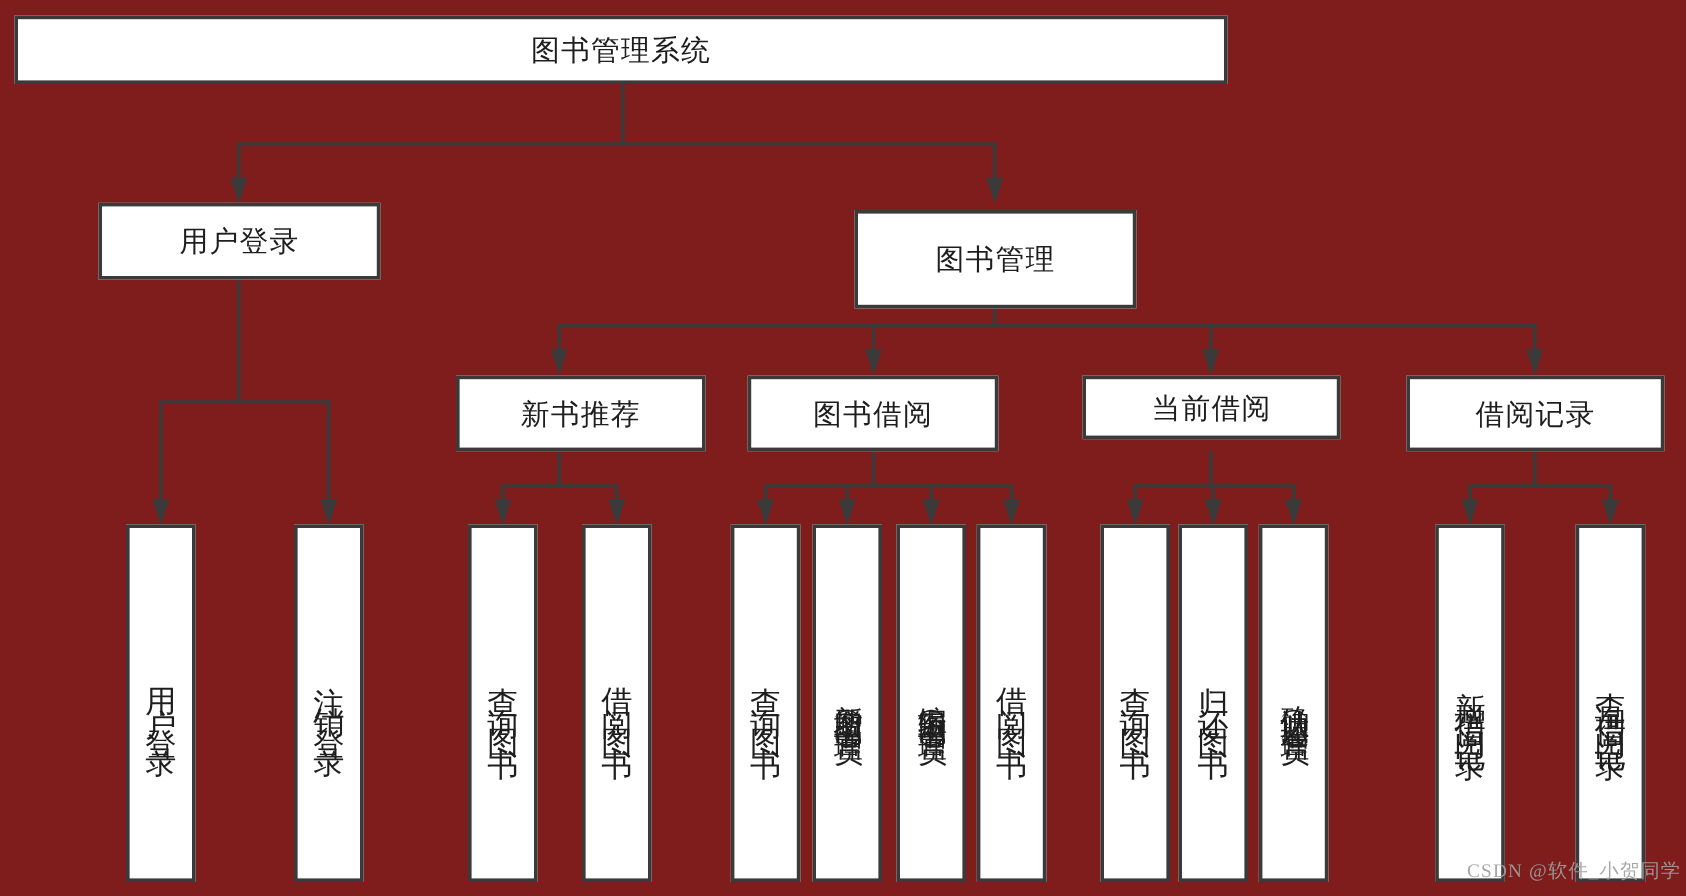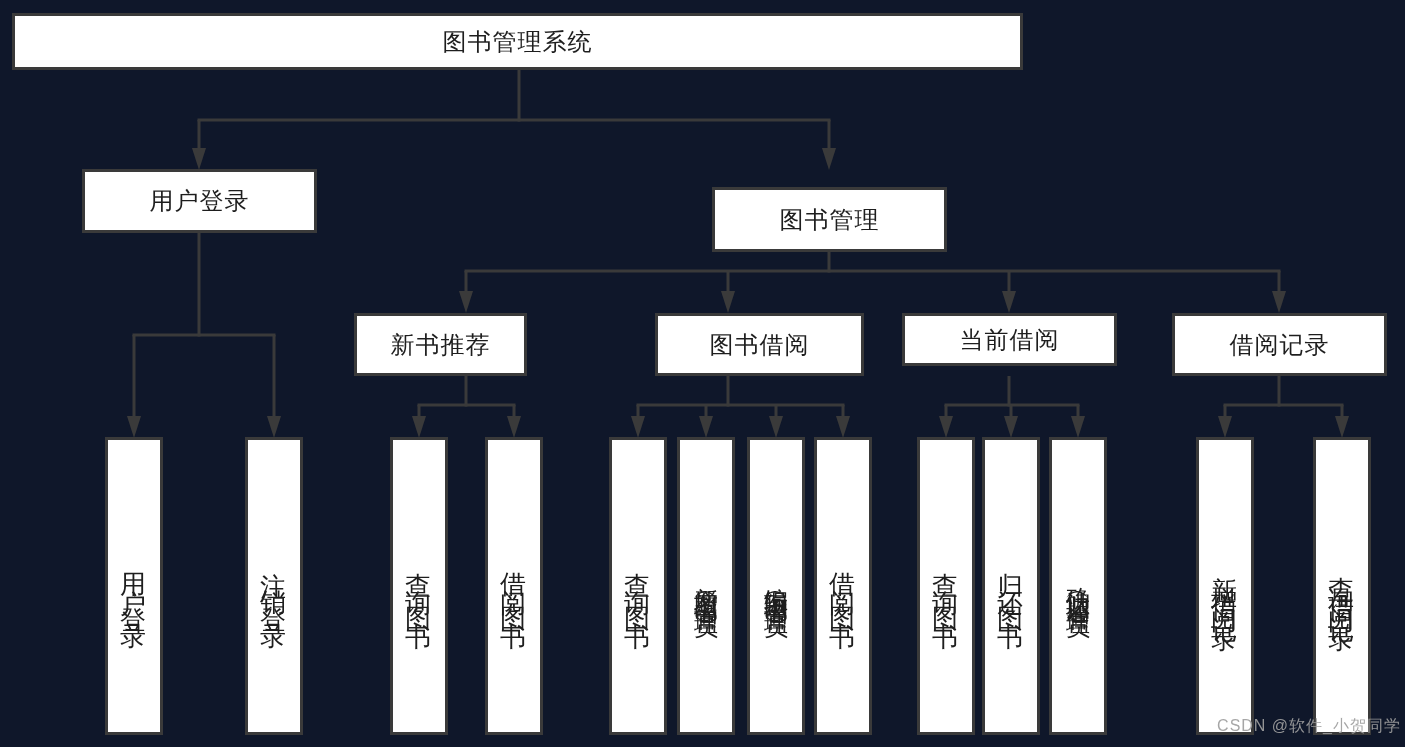--- a/index.html
+++ b/index.html
@@ -1,39 +1,39 @@
 <!DOCTYPE html>
 <html><head>
 <meta charset="utf-8">
 <style>
   html,body{margin:0;padding:0;background:#ffffff;}
   .canvas{
-    position:relative;width:1405px;height:747px;background:#0f172a;overflow:hidden;
-    font-family:Liberation Sans, sans-serif;color:#1e1e1e;
+    position:relative;width:1405px;height:747px;background:#7f1d1d;overflow:hidden;
+    font-family:Liberation Serif, serif;color:#1e1e1e;
   }
   svg.connectors{position:absolute;left:0;top:0;z-index:1;}
   .node{
     position:absolute;box-sizing:border-box;background:#ffffff;border:3px solid #3a3a3a;
     display:flex;align-items:center;justify-content:center;text-align:center;
     z-index:2;white-space:nowrap;
   }
   .h{font-size:24px;letter-spacing:1px;}
   .leaf{
     writing-mode:vertical-rl;text-orientation:mixed;
     font-size:26px;top:437px;width:58px;height:298px;
   }
   .ls4{letter-spacing:17px;}
   .ls6{letter-spacing:10px;}
   .ls9{font-size:24px;letter-spacing:4px;}
   
   #n-root{left:12px;top:13px;width:1011px;height:57px;}
   #n-user-login{left:82px;top:169px;width:235px;height:64px;}
-  #n-book-mgmt{left:712px;top:187px;width:235px;height:65px;}
-  #n-new-book{left:354px;top:313px;width:173px;height:63px;}
-  #n-book-borrow{left:623px;top:313px;width:209px;height:63px;margin-left:32px;}
+  #n-book-mgmt{left:712px;top:175px;width:235px;height:82px;}
+  #n-new-book{left:380px;top:313px;width:208px;height:63px;}
+  #n-book-borrow{left:623px;top:313px;width:209px;height:63px;}
   #n-current-borrow{left:902px;top:313px;width:215px;height:53px;}
   #n-borrow-records{left:1172px;top:313px;width:215px;height:63px;}
   #l-a1{left:105px;} #l-a2{left:245px;}
   #l-b1{left:390px;} #l-b2{left:485px;}
   #l-c1{left:609px;} #l-c2{left:677px;} #l-c3{left:747px;} #l-c4{left:814px;}
   #l-d1{left:917px;} #l-d2{left:982px;} #l-d3{left:1049px;}
   #l-e1{left:1196px;} #l-e2{left:1313px;}
   .watermark{
     position:absolute;right:4px;top:716px;z-index:3;
     font-size:16px;letter-spacing:1px;color:rgba(158,158,158,0.92);

